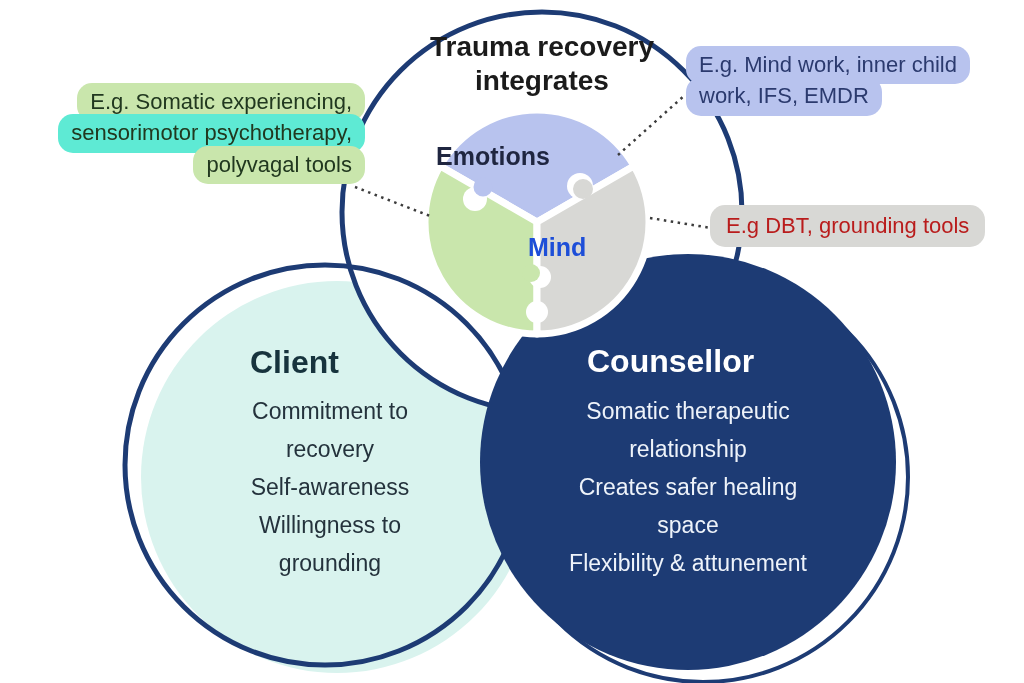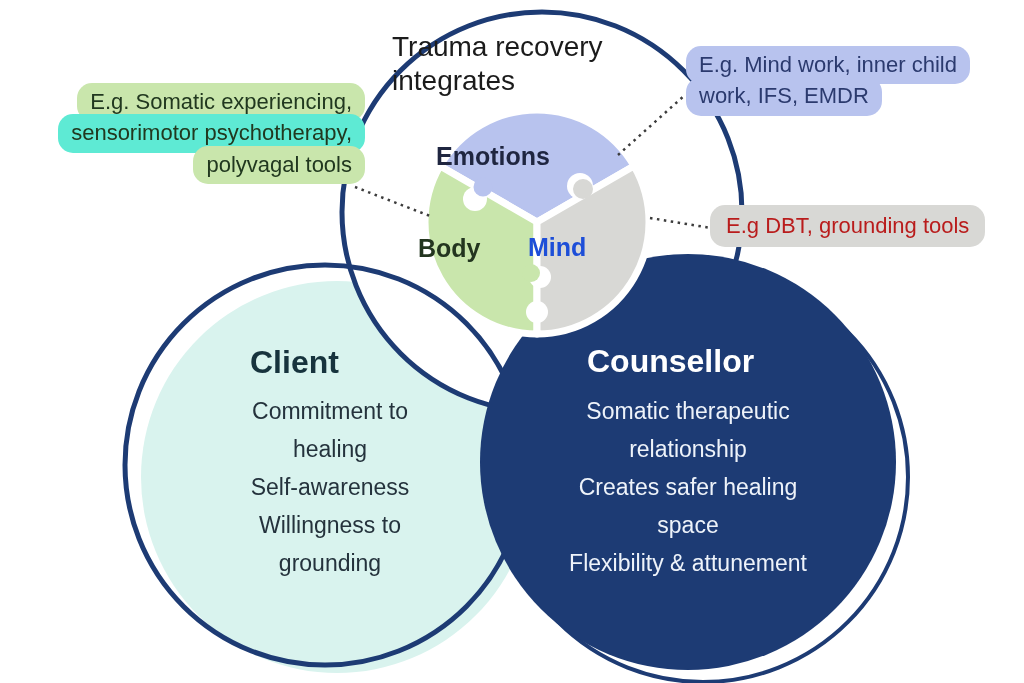--- a/index.html
+++ b/index.html
@@ -3,21 +3,21 @@
 <meta charset="utf-8">
 <style>
   html,body{margin:0;padding:0;background:#ffffff;}
   .stage{
     position:relative;width:1024px;height:683px;background:#ffffff;
     overflow:hidden;font-family:"Liberation Sans",sans-serif;
   }
   .stage svg{position:absolute;left:0;top:0;}
   .abs{position:absolute;}
   .title{
-    font-size:28px;font-weight:normal;color:#1b1b1b;line-height:1.22;
+    font-size:28px;font-weight:bold;color:#1b1b1b;text-align:center;line-height:1.22;
   }
   .seg-label{font-size:25px;font-weight:bold;text-align:left;}
   .circle-title{font-size:32px;font-weight:bold;text-align:left;}
   .circle-text{font-size:23px;text-align:center;line-height:38px;}
   .callout{display:flex;flex-direction:column;}
   .callout.align-right{align-items:flex-end;}
   .callout.align-left{align-items:flex-start;}
   .bubble{
     display:inline-block;padding:4px 13px;border-radius:15px;
     font-size:22px;line-height:1.38;white-space:nowrap;
@@ -54,42 +54,41 @@
     <circle cx="537" cy="312" r="11" fill="#ffffff"></circle>
 
     <path d="M355,187 L430,216" fill="none" stroke="#3c3c3c" stroke-width="2.5" stroke-dasharray="2.5 4.5"></path>
     <path d="M618,155 L685,95" fill="none" stroke="#3c3c3c" stroke-width="2.5" stroke-dasharray="2.5 4.5"></path>
     <path d="M650,218 L711,228" fill="none" stroke="#3c3c3c" stroke-width="2.5" stroke-dasharray="2.5 4.5"></path>
   </svg>
 
   <div class="abs title" style="left:392px;top:30px;width:300px;">Trauma recovery integrates</div>
 
   <div class="abs seg-label" style="left:436px;top:142px;width:200px;color:#1f2640;">Emotions</div>
-  <div class="abs seg-label" style="left:418px;top:234px;width:120px;color:#23351f;">Body</div>
   <div class="abs seg-label" style="left:528px;top:233px;width:120px;color:#1d4ed8;">Mind</div>
 
   <div class="abs callout align-right" style="right:659px;top:83px;color:#21381f;">
     <span class="bubble" style="background:#c9e6ac;">E.g. Somatic experiencing,</span>
     <span class="bubble" style="background:#5eead4;">sensorimotor psychotherapy,</span>
     <span class="bubble" style="background:#c9e6ac;">polyvagal tools</span>
   </div>
 
   <div class="abs callout align-left" style="left:686px;top:46px;color:#2b3a6e;">
     <span class="bubble" style="background:#b8c3ee;">E.g. Mind work, inner child</span>
     <span class="bubble" style="background:#b8c3ee;">work, IFS, EMDR</span>
   </div>
 
   <div class="abs callout align-left" style="left:710px;top:205px;color:#b91c1c;justify-content:center;">
     <span class="bubble" style="background:#d8d8d5;padding:6px 16px;">E.g DBT, grounding tools</span>
   </div>
 
   <div class="abs circle-title" style="left:250px;top:344px;width:160px;color:#17333d;">Client</div>
   <div class="abs circle-text" style="left:210px;top:392px;width:240px;color:#24323c;">
     <div>Commitment to</div>
-    <div>healing</div>
+    <div>recovery</div>
     <div>Self-awareness</div>
     <div>Willingness to</div>
     <div>grounding</div>
   </div>
 
   <div class="abs circle-title" style="left:587px;top:343px;width:170px;color:#ffffff;">Counsellor</div>
   <div class="abs circle-text" style="left:520px;top:392px;width:336px;color:#eef3fa;">
     <div>Somatic therapeutic</div>
     <div>relationship</div>
     <div>Creates safer healing</div>

